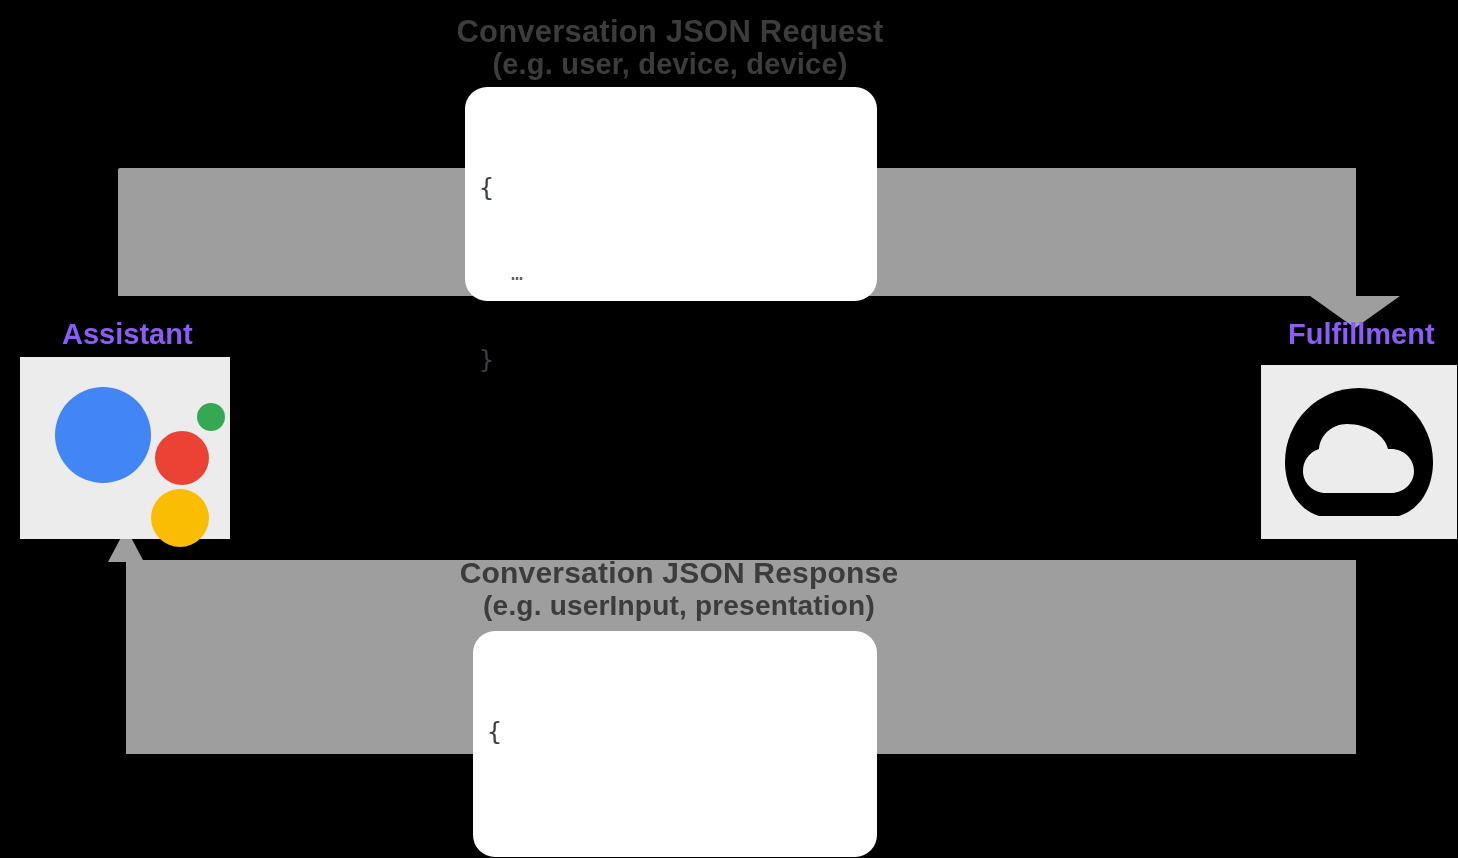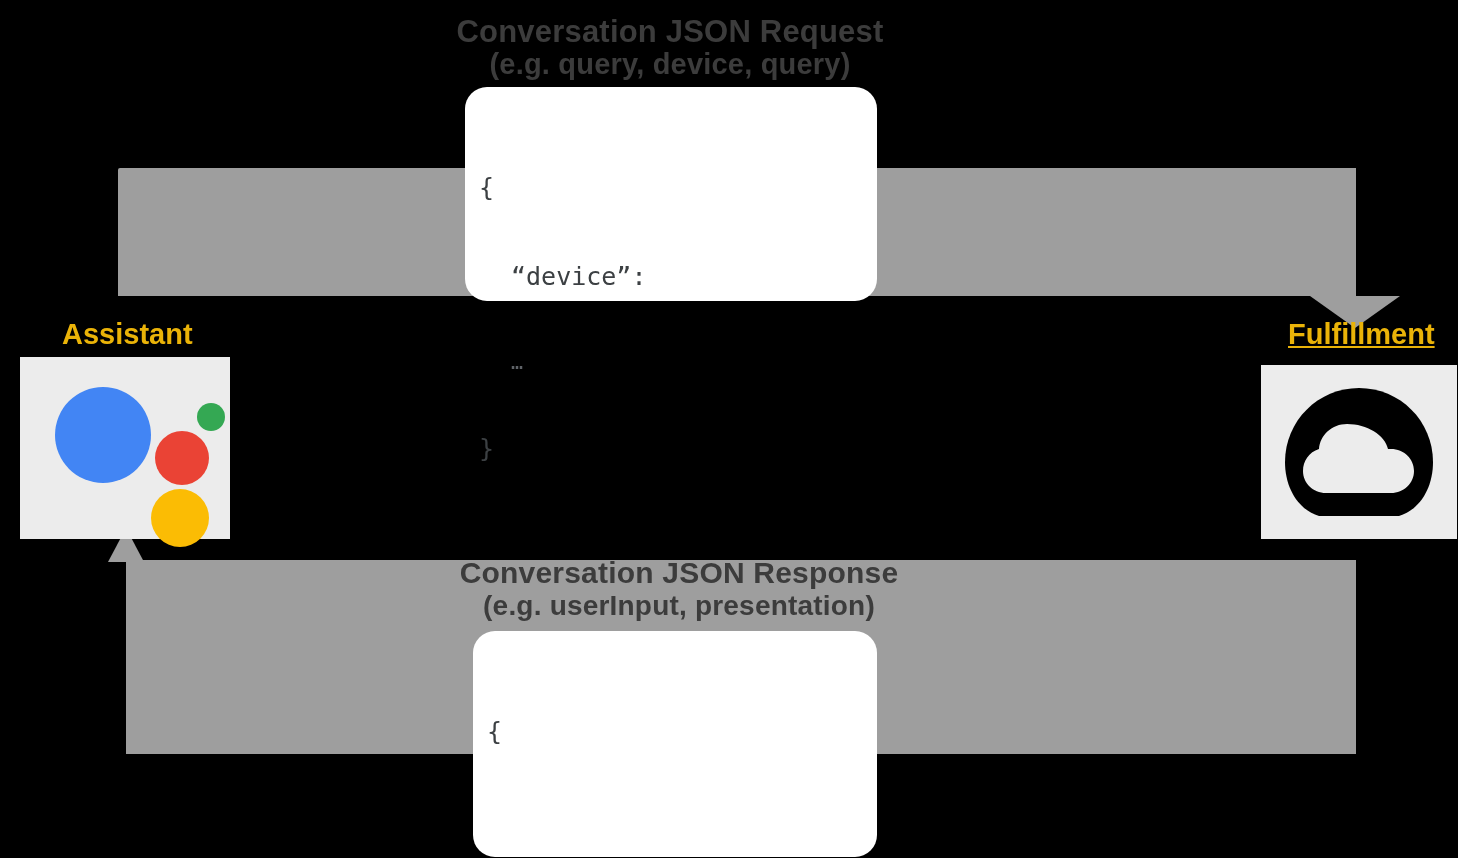--- a/index.html
+++ b/index.html
@@ -116,27 +116,27 @@
   #resp-title {
     left: 0; top: 556px; width: 1358px;
     font-size: 30px;
   }
   #resp-subtitle {
     left: 0; top: 590px; width: 1358px;
     font-size: 28px;
   }
   .node-label {
     position: absolute;
-    color: #eab308;
+    color: #8b5cf6;
     font-size: 29px;
     font-weight: bold;
     white-space: nowrap;
   }
   #assistant-label { left: 62px;  top: 318px; }
-  #fulfillment-label { left: 1288px; top: 318px; text-decoration: underline; }
+  #fulfillment-label { left: 1288px; top: 318px; }
 
   
   .json-card {
     position: absolute;
     background: #ffffff;
     border-radius: 22px;
     font-family: "DejaVu Sans Mono", "Liberation Mono", monospace;
     color: #3c4043;
     font-size: 25px;
     line-height: 1.19;
@@ -156,25 +156,24 @@
 </style>
 </head>
 <body>
 
 <div id="stage">
 
   <div class="arrow-band" id="top-arrow-shaft"></div>
   <div id="top-arrow-head"></div>
 
   <div class="band-label" id="req-title">Conversation JSON Request</div>
-  <div class="band-label" id="req-subtitle">(e.g. query, device, query)</div>
+  <div class="band-label" id="req-subtitle">(e.g. user, device, device)</div>
 
   <div class="json-card" id="request-json-card">
     <span class="json-line">{</span>
-    <span class="json-line json-indent">“device”:</span>
     <span class="json-line json-indent json-ellipsis">…</span>
     <span class="json-line">}</span>
   </div>
 
   <div class="arrow-band" id="bottom-arrow-shaft"></div>
   <div id="bottom-arrow-head"></div>
 
   <div class="band-label" id="resp-subtitle">(e.g. userInput, presentation)</div>
   <div class="band-label" id="resp-title">Conversation JSON Response</div>
 

